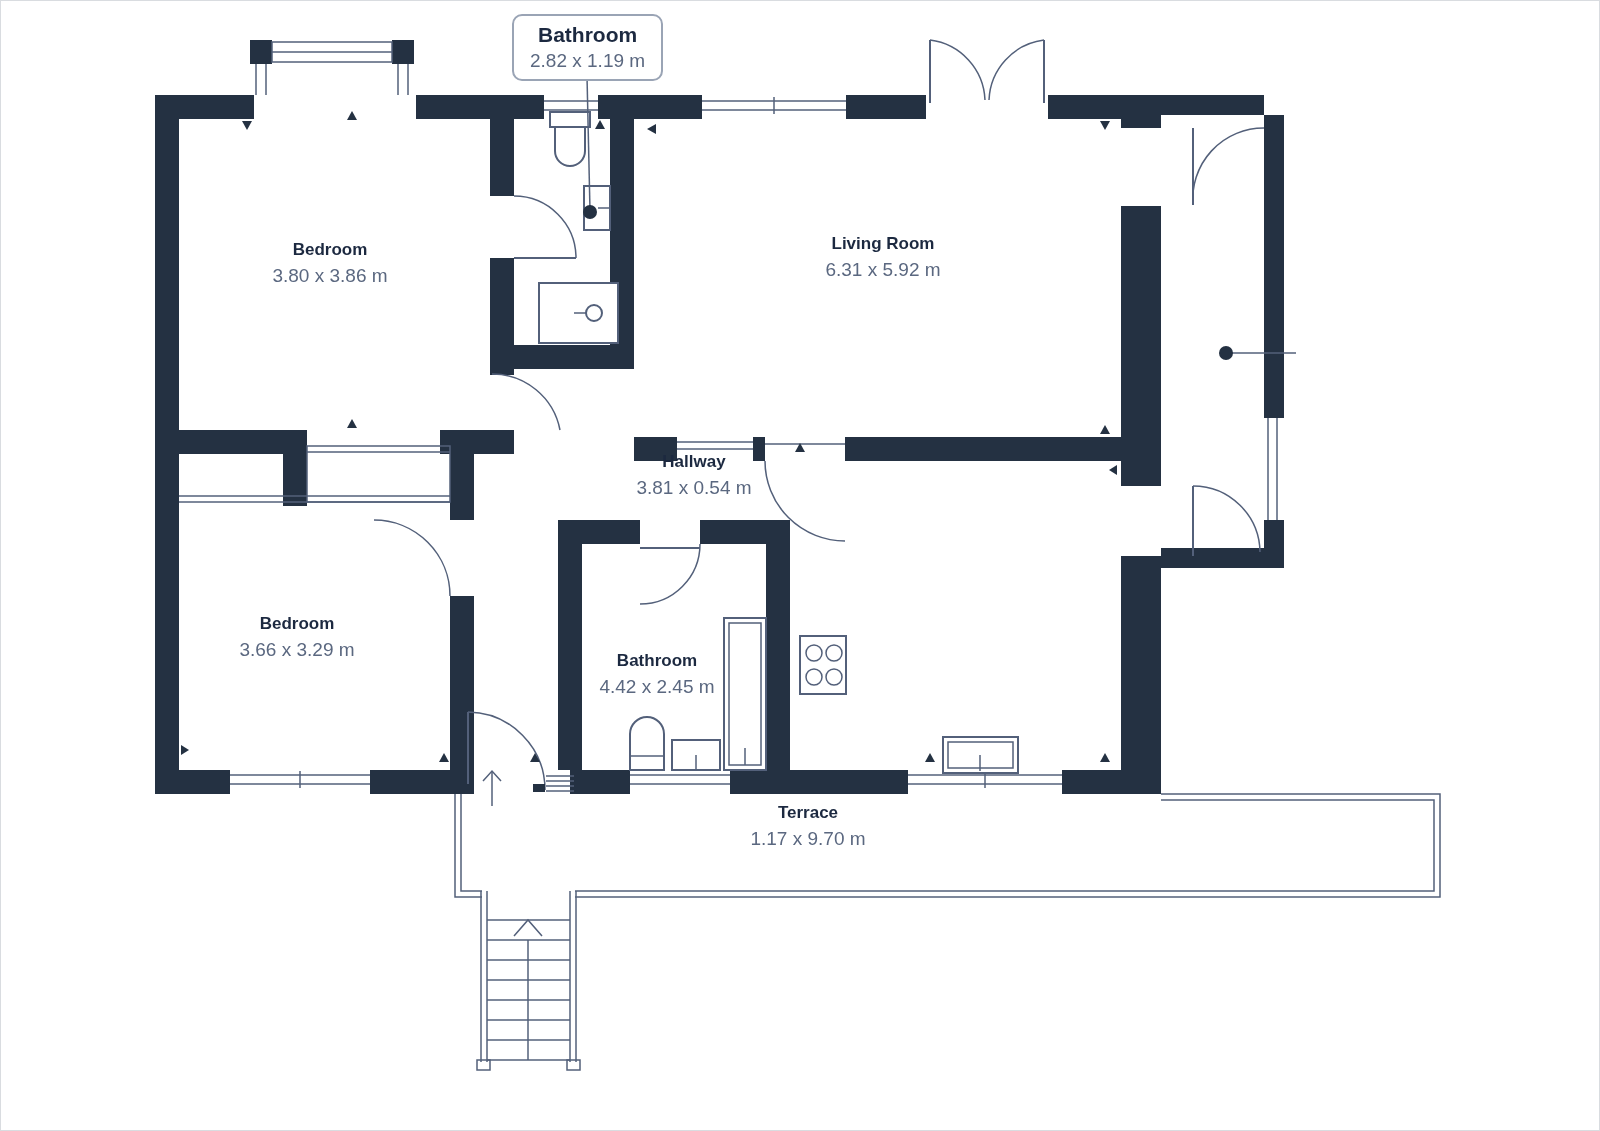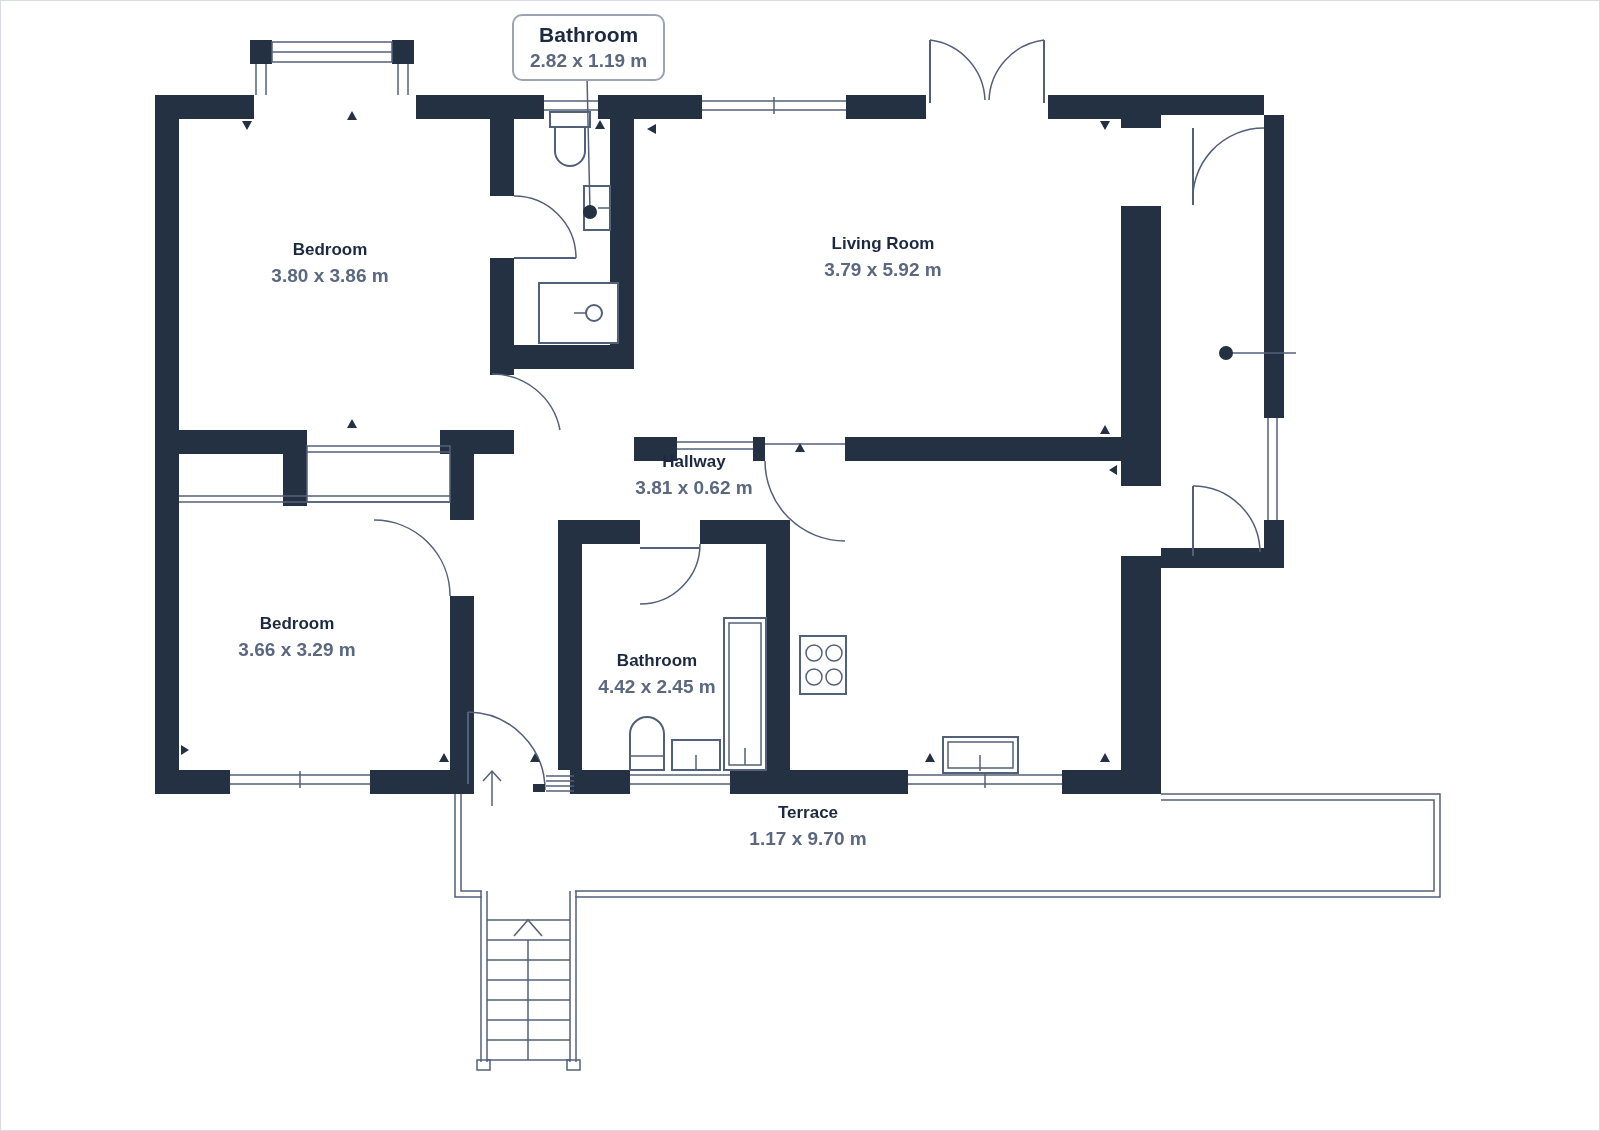--- a/index.html
+++ b/index.html
@@ -12,21 +12,21 @@
          font-family:"Liberation Sans", sans-serif;}
   #plan-svg{position:absolute;left:0;top:0;}
   .wall{fill:var(--wall);stroke:none;}
   .ln{stroke:var(--line);stroke-width:2;fill:none;}
   .thin{stroke:var(--line);stroke-width:1.5;fill:none;}
   .fx{stroke:var(--line);stroke-width:2;fill:#fff;}
   .mark{fill:var(--wall);}
   .room-label{position:absolute;transform:translate(-50%,-50%);
               text-align:center;white-space:nowrap;pointer-events:none;}
   .room-name{display:block;font-size:17px;font-weight:700;color:var(--room_name);line-height:27px;}
-  .room-dims{display:block;font-size:19px;font-weight:700;color:var(--dimension);line-height:26px;}
+  .room-dims{display:block;font-size:19px;font-weight:400;color:var(--dimension);line-height:26px;}
   .callout{position:absolute;background:#fff;border:2px solid var(--callout_border);
            border-radius:10px;padding:5px 16px;text-align:center;white-space:nowrap;z-index:3;}
   .callout .room-name{font-size:21px;}
   .callout .room-dims{font-size:19px;}
 </style>
 </head>
 <body>
 
 <div id="stage">
 
@@ -269,25 +269,25 @@
       <polygon class="mark" points="1100,762 1110,762 1105,753"></polygon>
     </g>
   </svg>
 
   <div class="room-label" style="left:330px;top:262px">
     <span class="room-name">Bedroom</span>
     <span class="room-dims">3.80 x 3.86 m</span>
   </div>
   <div class="room-label" style="left:883px;top:256px">
     <span class="room-name">Living Room</span>
-    <span class="room-dims">3.79 x 5.92 m</span>
+    <span class="room-dims">6.31 x 5.92 m</span>
   </div>
   <div class="room-label" style="left:694px;top:474px">
     <span class="room-name">Hallway</span>
-    <span class="room-dims">3.81 x 0.62 m</span>
+    <span class="room-dims">3.81 x 0.54 m</span>
   </div>
   <div class="room-label" style="left:297px;top:636px">
     <span class="room-name">Bedroom</span>
     <span class="room-dims">3.66 x 3.29 m</span>
   </div>
   <div class="room-label" style="left:657px;top:673px">
     <span class="room-name">Bathroom</span>
     <span class="room-dims">4.42 x 2.45 m</span>
   </div>
   <div class="room-label" style="left:808px;top:825px">

